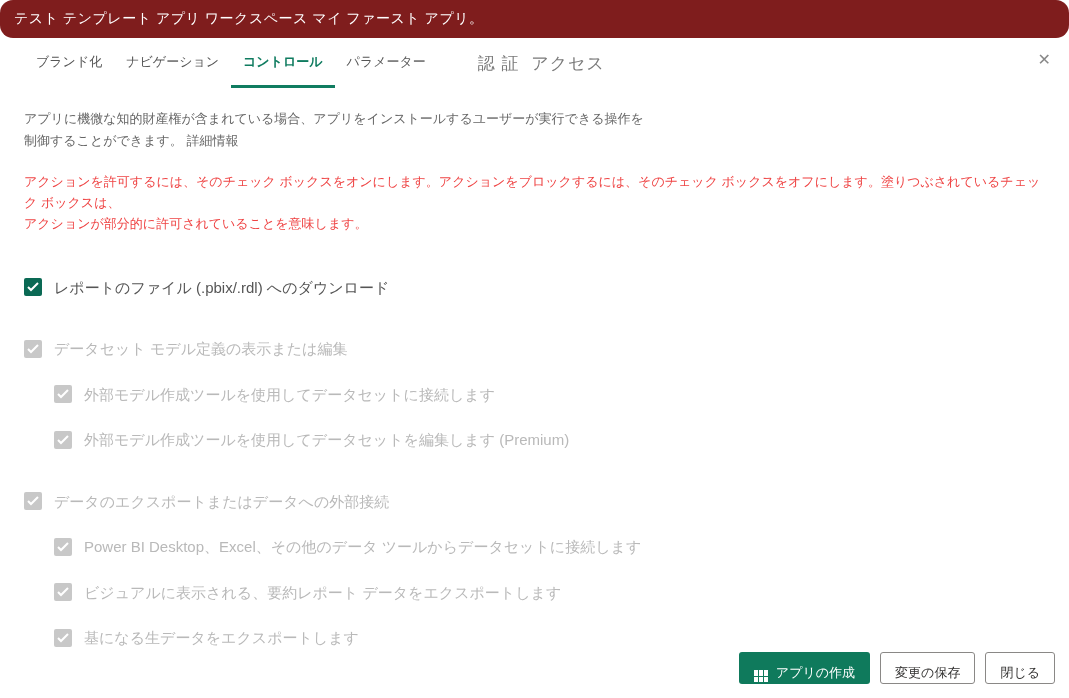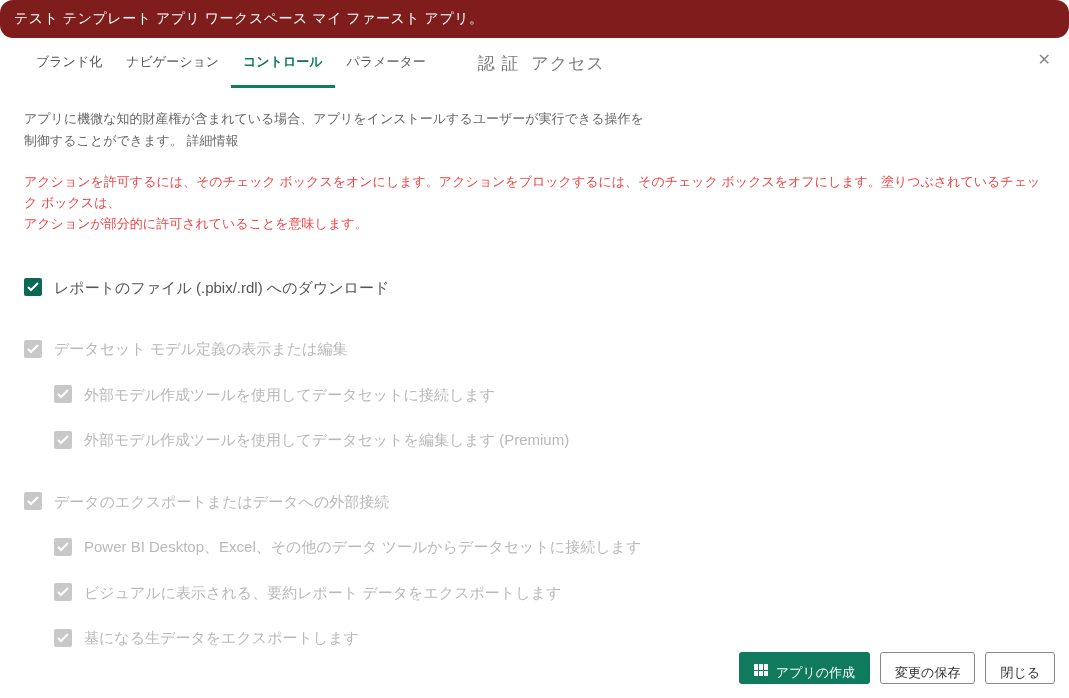--- a/index.html
+++ b/index.html
@@ -117,25 +117,25 @@
   }
   .footer {
     position: absolute;
     bottom: 14px;
     right: 14px;
     display: flex;
     gap: 10px;
   }
   .btn {
     height: 32px;
-    padding: 11px 14px;
+    padding: 1px 14px;
     border-radius: 3px;
     font-size: 13px;
     display: flex;
-    align-items: flex-start;
+    align-items: flex-end;
     cursor: pointer;
     border: 1px solid transparent;
   }
   .btn-primary {
     background: #0f7a5c;
     color: #fff;
   }
   .btn-primary .grid-icon {
     width: 14px; height:12px;
     margin-right: 8px;

